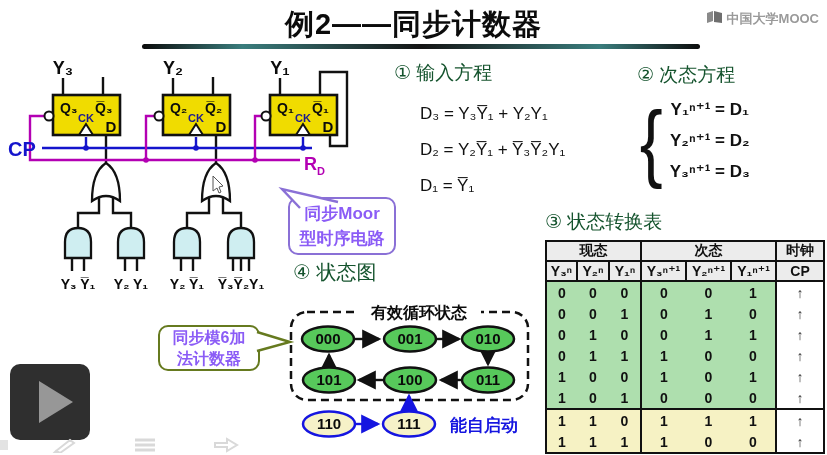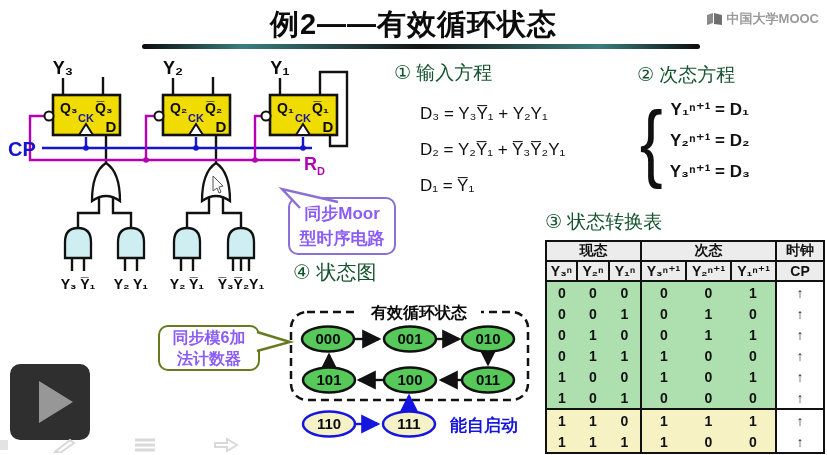--- a/index.html
+++ b/index.html
@@ -3,21 +3,21 @@
 <meta charset="utf-8">
 <style>
   html,body{margin:0;padding:0;background:#fff;}
   .stage{position:relative;width:827px;height:455px;background:#ffffff;overflow:hidden;
          font-family:"Liberation Sans","DejaVu Sans",sans-serif;color:#111;}
   
   .title{position:absolute;left:0;top:5px;width:100%;text-align:center;
          font-size:29px;font-weight:bold;letter-spacing:1px;color:#0b0b0b;}
   .title-bar{position:absolute;left:142px;top:44px;width:558px;height:5px;border-radius:3px;
          background:linear-gradient(90deg,#0c0c0c,#3a7d7d 18%,#141414 50%,#3a7d7d 82%,#0c0c0c);}
-  .logo{position:absolute;right:8px;top:10px;display:flex;align-items:center;gap:4px;
+  .logo{position:absolute;right:8px;top:10px;display:flex;gap:4px;
         color:#9a9a9a;font-size:13px;font-weight:bold;}
   
   .sec-title{color:#14532d;font-weight:normal;font-size:19px;white-space:nowrap;}
   .eq1{position:absolute;left:394px;top:60px;}
   .eq1 .lines{margin:10px 0 0 26px;}
   .eq1 .eq-line{font-weight:normal;font-size:17px;line-height:36px;white-space:nowrap;}
   .eq2{position:absolute;left:637px;top:62px;}
   .eq2 .body{display:flex;align-items:flex-start;margin-top:6px;}
   .eq2 .brace{font-size:86px;font-weight:400;line-height:95px;color:#111;transform:scaleX(.8);}
   .eq2 .eq-line{font-weight:bold;font-size:17px;line-height:31px;white-space:nowrap;margin-left:4px;text-align:center;}
@@ -50,21 +50,21 @@
   .edge-stub{position:absolute;left:0;top:440px;width:8px;height:10px;background:#e3e3e3;}
   .ctl{position:absolute;top:437px;}
   svg{display:block;}
   .abs{position:absolute;}
 </style>
 </head>
 <body>
 
 <div class="stage">
 
-  <div class="title">例2——有效循环状态</div>
+  <div class="title">例2——同步计数器</div>
   <div class="title-bar"></div>
   <div class="logo">
     <svg width="17" height="14" viewBox="0 0 17 14">
       <path d="M1,3 L7,1 V11 L1,13 Z" fill="#8a8a8a"></path>
       <path d="M8,1 L16,3 V13 L8,12 Z" fill="#6f6f6f"></path>
     </svg>
     <span>中国大学MOOC</span>
   </div>
 
   <svg class="abs" style="left:0;top:55px" width="400" height="250" viewBox="0 55 400 250">

